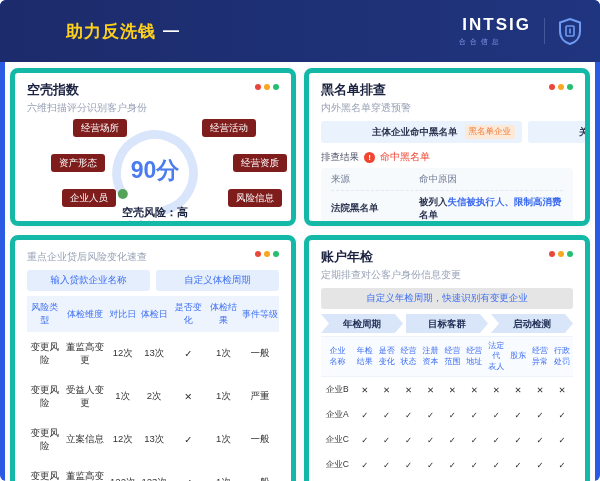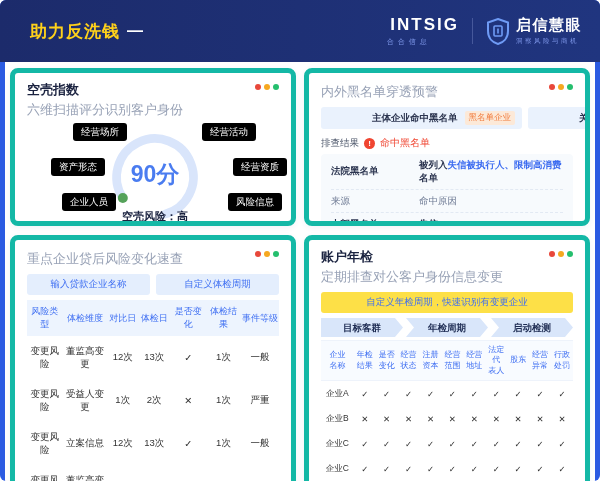--- a/index.html
+++ b/index.html
@@ -1,45 +1,45 @@
 <!DOCTYPE html>
 <html><head>
 <meta charset="utf-8">
 <style>
   html,body{margin:0;padding:0;}
   body{width:600px;height:481px;font-family:"Liberation Sans","DejaVu Sans",sans-serif;-webkit-font-smoothing:antialiased;}
   .frame{width:600px;height:481px;background:#2b5be2;display:flex;flex-direction:column;border-radius:6px;overflow:hidden;box-sizing:border-box;}
   
   .header{height:62px;flex-shrink:0;background:linear-gradient(90deg,#1c2b6b,#20357f);display:flex;align-items:center;justify-content:space-between;padding:0 18px 0 30px;}
   .h-title{display:flex;align-items:center;gap:7px;white-space:nowrap;}
-  .t-hl{color:#ffd11a;font-weight:bold;font-size:17px;letter-spacing:1px;}
+  .t-hl{color:#ffd11a;font-weight:bold;font-size:17px;letter-spacing:1px;margin-left:36px;}
   .t-dash{color:#fff;font-weight:bold;font-size:16px;}
   .t-rest{color:#fff;font-weight:bold;font-size:15.5px;letter-spacing:0.5px;}
   .logos{display:flex;align-items:center;gap:13px;}
   .intsig{text-align:center;}
   .intsig .big{color:#fff;font-weight:bold;font-size:17px;letter-spacing:2px;padding-left:32px;}
   .intsig .small{color:#7d96e8;font-size:7px;letter-spacing:4px;margin-top:2px;}
   .vdivider{width:1px;height:26px;background:#46589b;}
   .qixin{display:flex;align-items:center;gap:6px;}
   .qixin-txt .big{color:#fff;font-weight:bold;font-size:15px;letter-spacing:1.5px;}
   .qixin-txt .small{color:#7d96e8;font-size:6.5px;letter-spacing:2.5px;margin-top:2px;}
   
   .content{flex:1;background:#fff;margin:0 5px 5px 5px;padding:6px 5px;box-sizing:border-box;display:grid;grid-template-columns:1fr 1fr;grid-template-rows:158px 1fr;gap:9px 8px;border-radius:0 0 4px 4px;}
   .panel{background:#fff;border:5px solid #14b8a6;border-radius:8px;padding:8px 12px;position:relative;box-shadow:0 2px 6px rgba(40,70,140,.06);overflow:hidden;box-sizing:border-box;}
   .ptitle{font-size:13px;font-weight:bold;color:#1b2340;}
-  .psub{font-size:13px;color:#98a2b6;margin-top:2px;}
+  .psub{font-size:10px;color:#98a2b6;margin-top:2px;}
   .dots{position:absolute;top:11px;right:12px;display:flex;gap:3px;}
   .dot{width:6px;height:6px;border-radius:50%;}
   .dot.r{background:#e8483b}.dot.o{background:#f6a820}.dot.g{background:#25bf6e}
   
   .gauge{position:relative;height:116px;margin-top:2px;}
   .gauge svg{position:absolute;left:80px;top:8px;}
   .score{position:absolute;left:68px;top:38px;width:120px;text-align:center;font-size:23px;font-weight:bold;color:#4a7cf0;}
   .risklines{position:absolute;left:58px;top:88px;width:140px;text-align:center;font-size:11px;font-weight:bold;color:#1b2340;line-height:14px;}
-  .pill{position:absolute;background:#000000;color:#fff;font-size:9.5px;padding:2.5px 8px;border-radius:3px;white-space:nowrap;}
+  .pill{position:absolute;background:#7f1d1d;color:#fff;font-size:9.5px;padding:2.5px 8px;border-radius:3px;white-space:nowrap;}
   .p0{left:46px;top:2px}.p1{left:175px;top:2px}.p2{left:24px;top:37px}.p3{left:206px;top:37px}.p4{left:35px;top:72px}.p5{left:201px;top:72px}
   
   .bl-tabs{display:flex;gap:6px;margin-top:6px;}
   .bl-tab{flex:1;background:#eaf2fd;border-radius:3px;padding:4px 7px;display:flex;align-items:center;gap:7px;cursor:pointer;}
   .bl-tab-label{font-size:9.5px;font-weight:bold;color:#2c3550;white-space:nowrap;margin-left:44px;}
   .badge{font-size:8.5px;color:#f07a3c;background:#fce9d8;border-radius:2px;padding:1px 4px;white-space:nowrap;}
   .bl-result{display:flex;align-items:center;gap:5px;margin:7px 0 4px;}
   .bl-label{font-size:9.5px;color:#4a5468;}
   .alert-ico{width:11px;height:11px;border-radius:50%;background:#f04531;color:#fff;font-size:8px;line-height:11px;text-align:center;font-weight:bold;flex-shrink:0;}
   .red-text{font-size:10px;color:#f04531;}
@@ -55,21 +55,21 @@
   .ck-btns{display:flex;gap:6px;margin:6px 0 5px;}
   .ck-btn{flex:1;background:#e4eefd;color:#3f6ff2;font-size:9.5px;text-align:center;padding:4px 0;border-radius:3px;cursor:pointer;}
   table.ck{width:100%;border-collapse:collapse;table-layout:fixed;}
   .ck thead td{background:#edf4fe;color:#3f6ff2;padding:5px 0;text-align:center;font-size:9px;}
   .ck tbody td{text-align:center;padding:8.5px 0;color:#333;font-size:9.5px;}
   .ok{color:#2fae6e;font-weight:bold;}
   .bad{color:#f57f6c;font-weight:bold;}
   .lv-normal{color:#2fae6e;}
   .lv-severe{color:#f0432e;}
   
-  .an-banner{background:#fde047;color:#3f6ff2;font-size:9.5px;text-align:center;padding:4px 0;border-radius:3px;margin:6px 0 5px;}
+  .an-banner{background:#e5e5e5;color:#3f6ff2;font-size:9.5px;text-align:center;padding:4px 0;border-radius:3px;margin:6px 0 5px;}
   .an-steps{display:flex;gap:3px;margin-bottom:3px;}
   .an-step{flex:1;height:19px;line-height:19px;text-align:center;font-size:9.5px;font-weight:bold;color:#1d2b52;background:#d9e6fa;}
   .an-step.first{clip-path:polygon(0 0,calc(100% - 8px) 0,100% 50%,calc(100% - 8px) 100%,0 100%);}
   .an-step.next{clip-path:polygon(0 0,calc(100% - 8px) 0,100% 50%,calc(100% - 8px) 100%,0 100%,8px 50%);}
   table.an{width:100%;border-collapse:collapse;table-layout:fixed;}
   .an thead td{color:#3f6ff2;text-align:center;padding:4px 0;font-size:8px;line-height:1.3;white-space:pre-line;vertical-align:middle;background:#f8fbff;border-top:1px solid #eef3fb;border-bottom:1px solid #eef3fb;}
   .an tbody td{text-align:center;padding:6.5px 0;color:#333;font-size:8.5px;}
 </style>
 </head>
 <body>
@@ -85,24 +85,20 @@
         <div class="big">INTSIG</div>
         <div class="small">合合信息</div>
       </div>
       <div class="vdivider"></div>
       <div class="qixin">
         <svg width="24" height="27" viewBox="0 0 24 27">
           <path d="M12 1 L22 4.5 V13 C22 20 17.5 24.5 12 26 C6.5 24.5 2 20 2 13 V4.5 Z" fill="none" stroke="#6f9bf5" stroke-width="2"></path>
           <rect x="8" y="8" width="8" height="10" rx="1" fill="none" stroke="#6f9bf5" stroke-width="1.6"></rect>
           <line x1="12" y1="10.5" x2="12" y2="15.5" stroke="#6f9bf5" stroke-width="1.6"></line>
         </svg>
-        <div class="qixin-txt">
-          <div class="big">启信慧眼</div>
-          <div class="small">洞察风险与商机</div>
-        </div>
       </div>
     </div>
   </div>
 
   <div class="content">
 
     <div class="panel">
       <div class="dots">
           <span class="dot r"></span>
           <span class="dot o"></span>
@@ -130,44 +126,45 @@
           </div>
       </div>
     </div>
 
     <div class="panel">
       <div class="dots">
           <span class="dot r"></span>
           <span class="dot o"></span>
           <span class="dot g"></span>
         </div>
+      <div class="ptitle">黑名单排查</div>
       <div class="psub">内外黑名单穿透预警</div>
       <div class="bl-tabs">
           <div class="bl-tab">
             <span class="bl-tab-label">主体企业命中黑名单</span>
             <span class="badge">黑名单企业</span>
           </div>
           <div class="bl-tab">
             <span class="bl-tab-label">关联企业命中黑名单</span>
             <span class="badge">疑似黑名单企业</span>
           </div>
         </div>
       <div class="bl-result">
         <span class="bl-label">排查结果</span>
         <span class="alert-ico">!</span>
         <span class="red-text">命中黑名单</span>
       </div>
       <div class="bl-table">
+          <div class="bl-row bl-head">
+            <div class="bl-col1">来源</div>
+            <div>命中原因</div>
+          </div>
           <div class="bl-row">
             <div class="bl-col1 bl-src">法院黑名单</div>
             <div class="bl-reason"><span>被列入</span><span class="link">失信被执行人、限制高消费</span><span>名单</span></div>
-          </div>
-          <div class="bl-row bl-head">
-            <div class="bl-col1">来源</div>
-            <div>命中原因</div>
           </div>
           <div class="bl-row">
             <div class="bl-col1 bl-src">内部黑名单</div>
             <div class="bl-reason"><span>失信</span></div>
           </div>
         </div>
 
     </div>
 
     <div class="panel">
@@ -246,22 +243,22 @@
     <div class="panel">
       <div class="dots">
           <span class="dot r"></span>
           <span class="dot o"></span>
           <span class="dot g"></span>
         </div>
       <div class="ptitle">账户年检</div>
       <div class="psub">定期排查对公客户身份信息变更</div>
       <div class="an-banner">自定义年检周期，快速识别有变更企业</div>
       <div class="an-steps">
+          <div class="an-step next">年检周期</div>
           <div class="an-step first">目标客群</div>
-          <div class="an-step next">年检周期</div>
           <div class="an-step next">启动检测</div>
         </div>
       <table class="an">
         <colgroup id="an-cols">
             <col style="width: 13%;">
             <col style="width: 8.7%;">
             <col style="width: 8.7%;">
             <col style="width: 8.7%;">
             <col style="width: 8.7%;">
             <col style="width: 8.7%;">
@@ -291,44 +288,44 @@
 表人</td>
               <td>股东</td>
               <td>经营
 异常</td>
               <td>行政
 处罚</td>
             </tr>
           </thead>
         <tbody>
             <tr>
+              <td>企业B</td>
+              <td class="bad">✕</td>
+              <td class="bad">✕</td>
+              <td class="bad">✕</td>
+              <td class="bad">✕</td>
+              <td class="bad">✕</td>
+              <td class="bad">✕</td>
+              <td class="bad">✕</td>
+              <td class="bad">✕</td>
+              <td class="bad">✕</td>
+              <td class="bad">✕</td>
+            </tr>
+            <tr>
               <td>企业A</td>
               <td class="ok">✓</td>
               <td class="ok">✓</td>
               <td class="ok">✓</td>
               <td class="ok">✓</td>
               <td class="ok">✓</td>
               <td class="ok">✓</td>
               <td class="ok">✓</td>
               <td class="ok">✓</td>
               <td class="ok">✓</td>
               <td class="ok">✓</td>
-            </tr>
-            <tr>
-              <td>企业B</td>
-              <td class="bad">✕</td>
-              <td class="bad">✕</td>
-              <td class="bad">✕</td>
-              <td class="bad">✕</td>
-              <td class="bad">✕</td>
-              <td class="bad">✕</td>
-              <td class="bad">✕</td>
-              <td class="bad">✕</td>
-              <td class="bad">✕</td>
-              <td class="bad">✕</td>
             </tr>
             <tr>
               <td>企业C</td>
               <td class="ok">✓</td>
               <td class="ok">✓</td>
               <td class="ok">✓</td>
               <td class="ok">✓</td>
               <td class="ok">✓</td>
               <td class="ok">✓</td>
               <td class="ok">✓</td>

